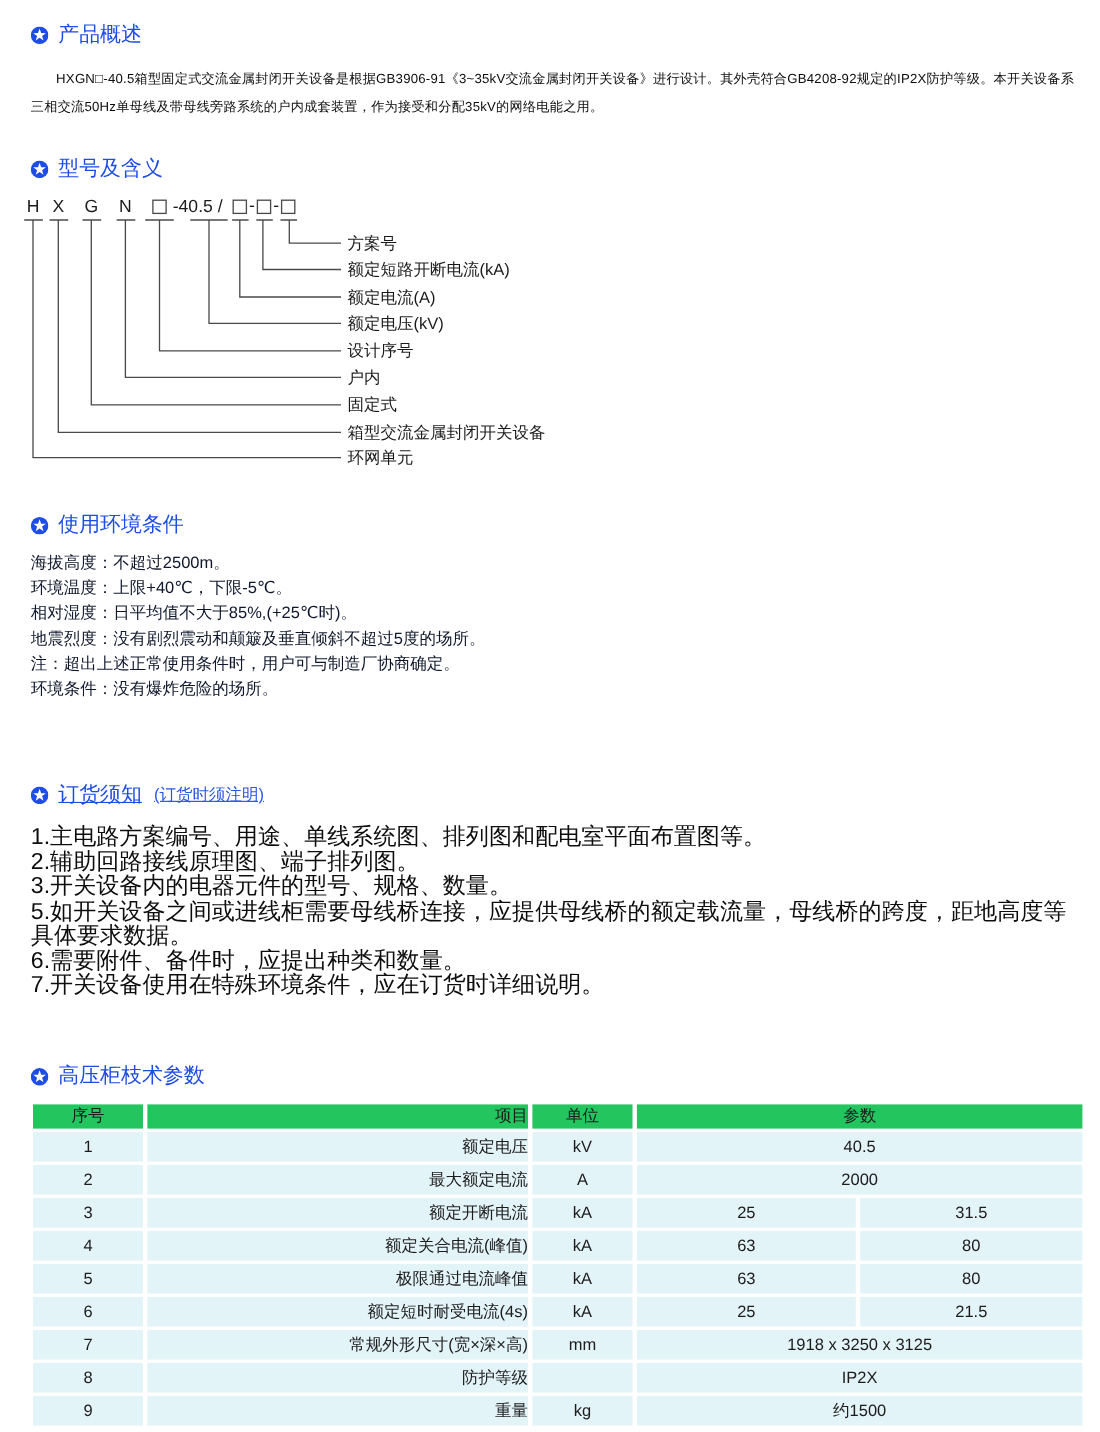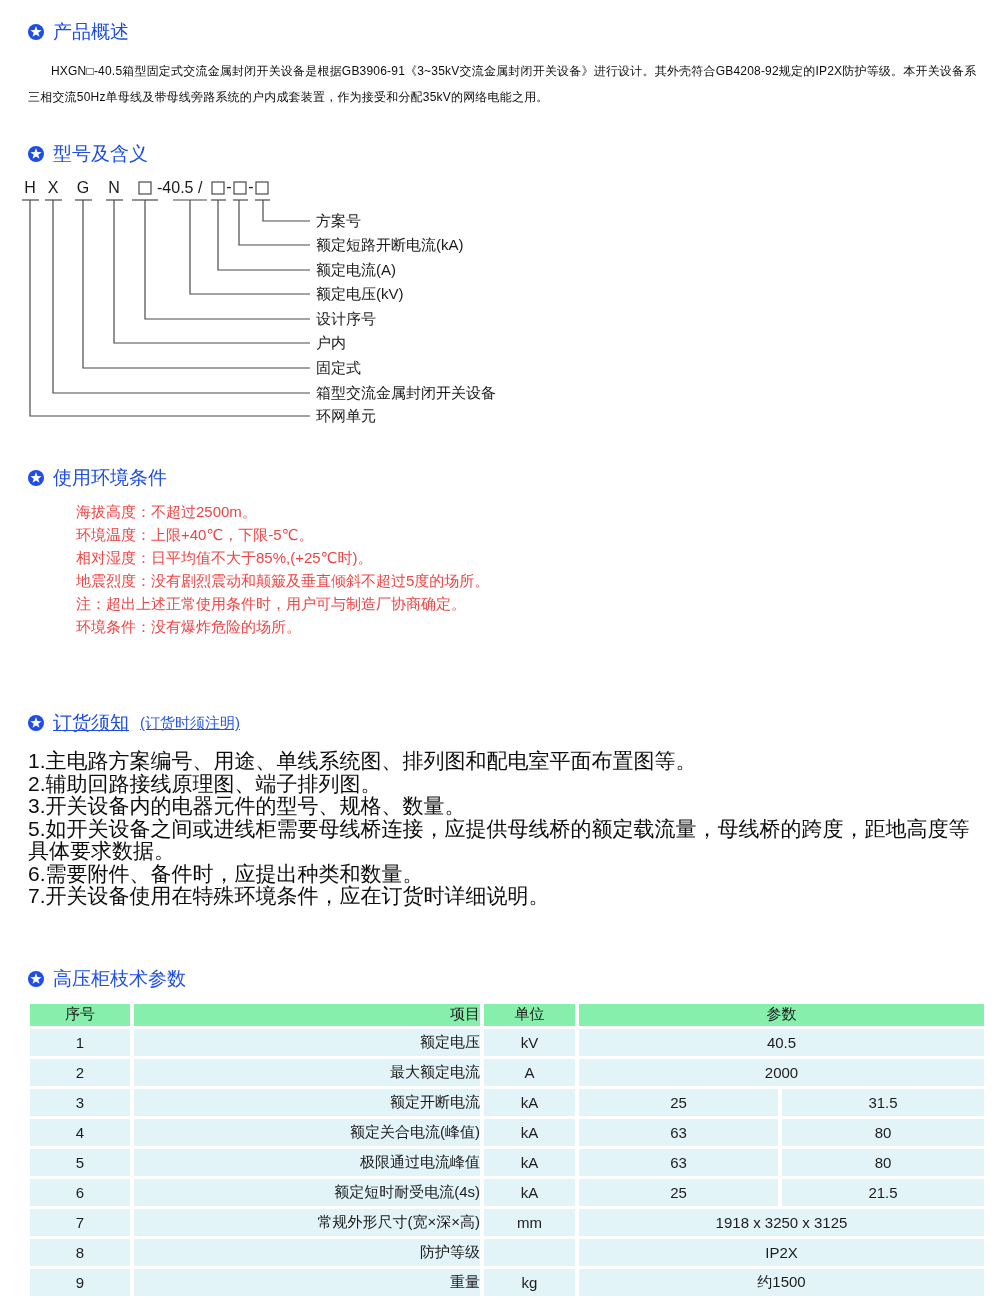--- a/index.html
+++ b/index.html
@@ -13,21 +13,21 @@
 
   
   .sec-title {
     display:flex; align-items:center; gap:9px;
     color:#1d4ce6; font-size:19px; line-height:24px; font-weight:500;
   }
   .sec-title .star-icon { display:inline-flex; width:16px; height:16px; }
   .sec-title .star-icon svg { display:block; }
   .sec-subtitle { font-size:15px; color:#2a56e8; margin-left:2px; align-self:center; }
 
-  .t1 { margin-top:20px; }
+  .t1 { margin-top:20px;font-family:Liberation Mono, monospace; }
   .t2 { margin-top:32px;text-align:right; }
   .t3 { margin-top:36px; }
   .t4 { margin-top:73px;text-decoration:underline; }
   .t5 { margin-top:59px; }
 
   .para {
     margin-top:14px; font-size:12px; line-height:26px;
     text-indent:23px; letter-spacing:0.2px; color:#0d0d0d;
   }
 
@@ -37,32 +37,32 @@
   .diagram text {
     font-family:"Liberation Sans","DejaVu Sans",sans-serif;
     fill:#1a1a1a;
   }
   .diagram .sym { font-size:16px; }
   .diagram .lbl { font-size:15px; }
   .diagram line, .diagram polyline, .diagram rect { stroke:#4a4a4a; stroke-width:1.2; fill:none; }
 
   
   .env-block  { margin-top:10px; }
-  .env-line   { font-size:15px; line-height:23px; color:#ef4444;margin-left:48px; }
+  .env-line   { font-size:15px; line-height:23px; color:#0f172a; }
   .order-block{ margin-top:15px; }
   .order-line { font-size:21px; line-height:22.5px; color:#0d0d0d; }
 
   
   .params-table {
     margin-top:10px; margin-left:-2px;
     border-collapse:separate; border-spacing:4px 3px;
     table-layout:fixed; width:962px;
     font-size:15px; color:#1c1c1c;
   }
-  .params-table th { background:#86efac; font-weight:normal; height:22px; }
+  .params-table th { background:#22c55e; font-weight:normal; height:22px; }
   .params-table td { background:#e3f4f9; height:27px; }
   .params-table th, .params-table td { text-align:center; vertical-align:middle; }
   .params-table th.h-item, .params-table td.c-item { text-align:right; padding-left:28px; }
 </style>
 </head>
 <body>
 
 <div class="page">
 
   <div class="sec-title t1">

